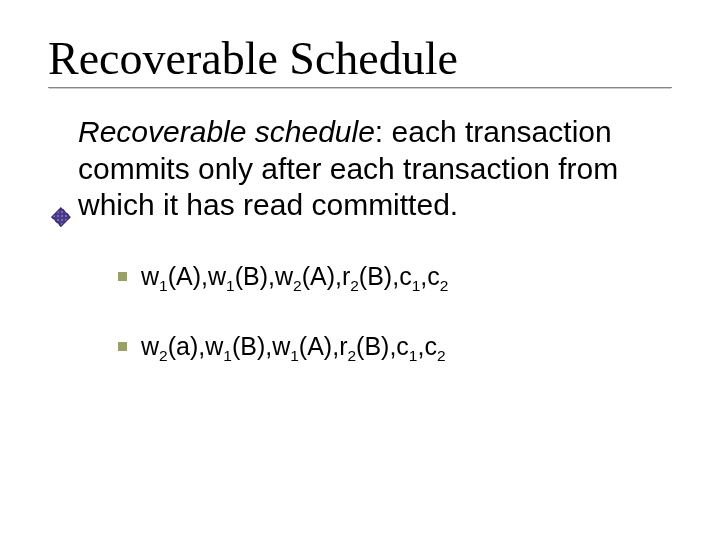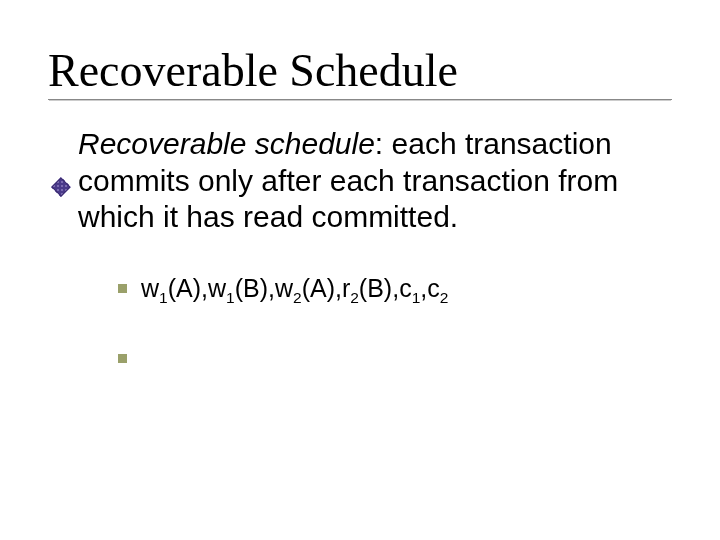--- a/index.html
+++ b/index.html
@@ -5,42 +5,42 @@
   html,body{margin:0;padding:0;}
   body{
     width:720px;height:540px;
     background:#fff;
     font-family:"Tahoma","Verdana",sans-serif;
     color:#000;
     position:relative;
     overflow:hidden;
   }
   .slide{
-    padding:44px 48px 0 48px;
+    padding:32px 48px 0 48px;
   }
   .title-wrap{
     border-bottom:1px solid #888;
     padding-bottom:2px;
     margin-bottom:26px;
     display:inline-block;
     width:100%;
     box-shadow:0 2px 0 -1px #ccc;
   }
   .title{
     font-family:"Times New Roman",serif;
     font-size:46px;
     font-weight:400;
     letter-spacing:0px;
   }
   .body{
     font-family:"Tahoma","Verdana",sans-serif;
   }
   .lvl1{
     display:flex;
-    align-items:center;
+    align-items:flex-end;
     font-size:30px;
     line-height:1.22;
     margin:0 0 2px 6px;
   }
   .diamond{
     width:14px;height:14px;
     flex:0 0 14px;
     margin-top:12px;
     margin-right:10px;
     background:
@@ -92,17 +92,18 @@
     </div>
 
 
     <div class="lvl2-wrap">
       <div class="lvl2">
         <div class="square"></div>
         <div><span>w</span><sub>1</sub><span>(A),</span><span>w</span><sub>1</sub><span>(B),</span><span>w</span><sub>2</sub><span>(A),</span><span>r</span><sub>2</sub><span>(B),</span><span>c</span><sub>1</sub><span>,</span><span>c</span><sub>2</sub></div>
       </div>
       <div class="lvl2">
         <div class="square"></div>
+        <div><span>w</span><sub>2</sub><span>(a),</span><span>w</span><sub>1</sub><span>(B),</span><span>w</span><sub>1</sub><span>(A),</span><span>r</span><sub>2</sub><span>(B),</span><span>c</span><sub>1</sub><span>,</span><span>c</span><sub>2</sub></div>
       </div>
     </div>
 
   </div>
 </div>
 
 </body></html>

